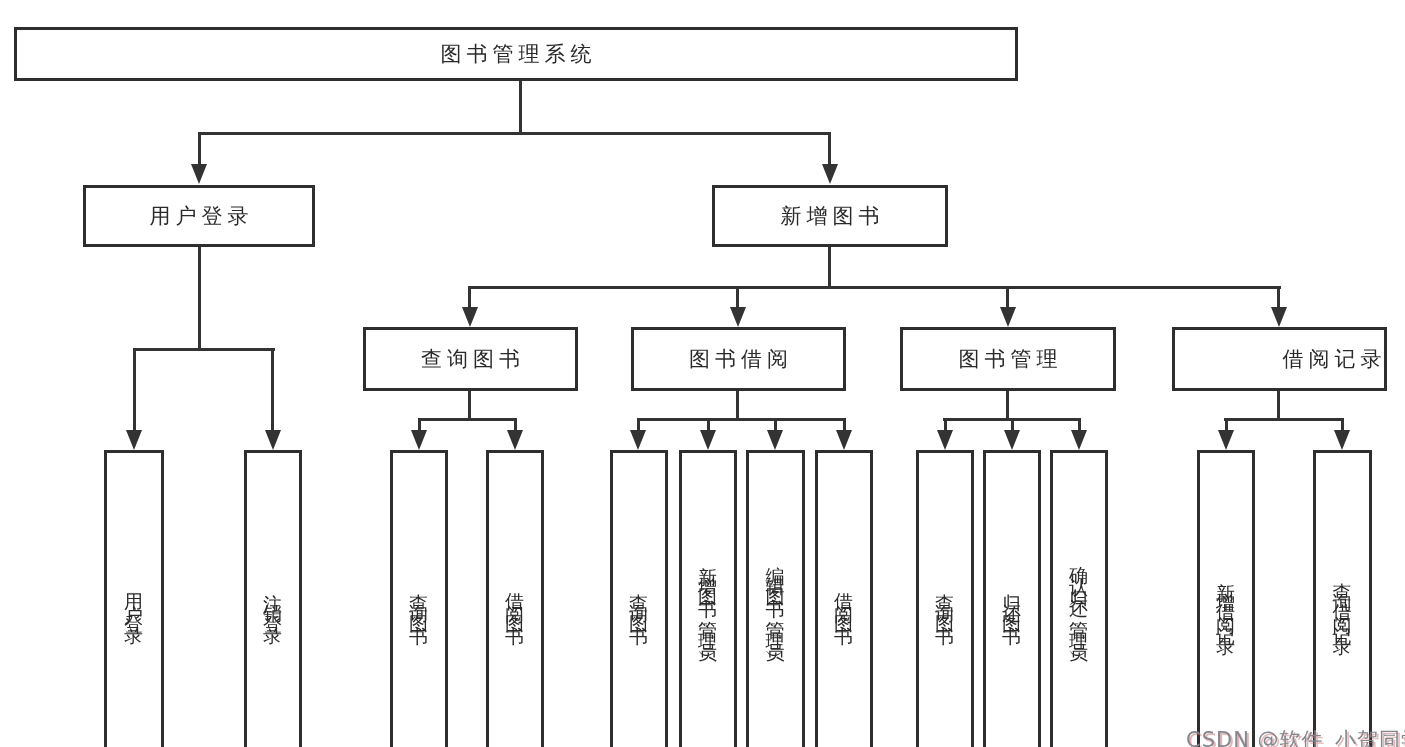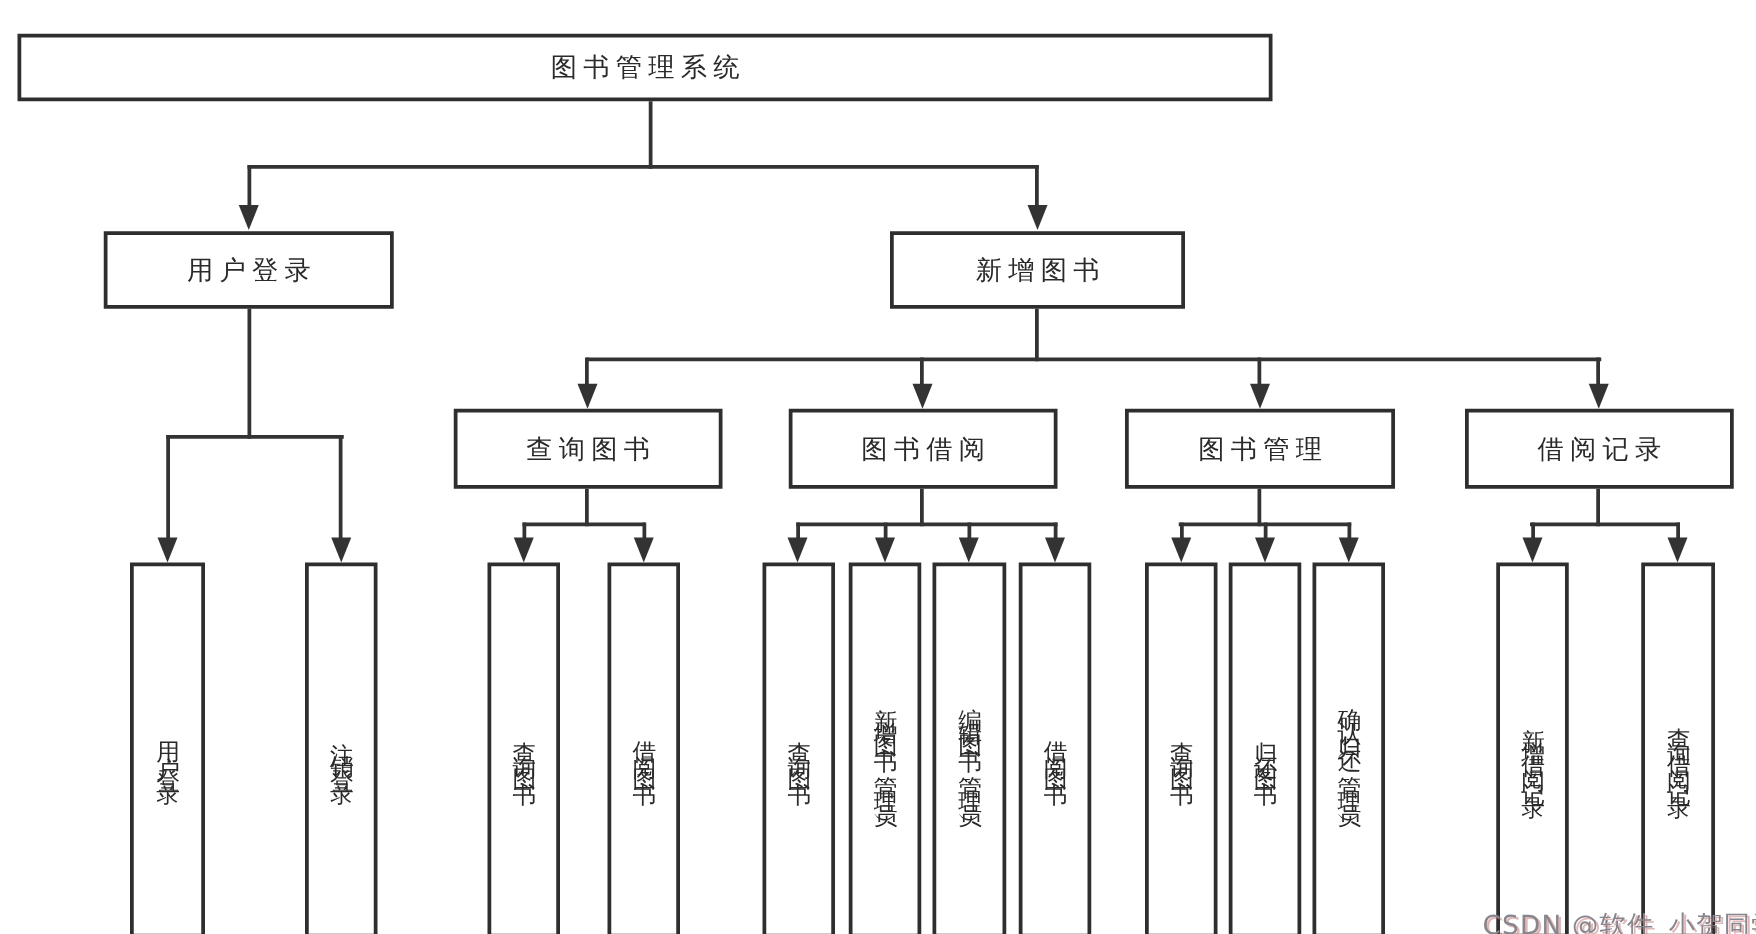--- a/index.html
+++ b/index.html
@@ -77,21 +77,21 @@
 
   <div class="box hbox" style="left:363px; top:313px; width:215px; height:64px;">
     <span class="label">查询图书</span>
   </div>
   <div class="box hbox" style="left:631px; top:313px; width:215px; height:64px;">
     <span class="label">图书借阅</span>
   </div>
   <div class="box hbox" style="left:900px; top:313px; width:216px; height:64px;">
     <span class="label">图书管理</span>
   </div>
-  <div class="box hbox" style="left:1172px; top:313px; width:215px; height:64px;">
+  <div class="box hbox" style="left:1172px; top:313px; width:215px; height:64px;justify-content:flex-end;">
     <span class="label">借阅记录</span>
   </div>
 
   <div class="box vbox" style="left:104px; top:436px; width:60px; height:300px;">
     <span class="vtext">用户登录</span>
   </div>
   <div class="box vbox" style="left:244px; top:436px; width:58px; height:300px;">
     <span class="vtext">注销登录</span>
   </div>
   <div class="box vbox" style="left:390px; top:436px; width:58px; height:300px;">

